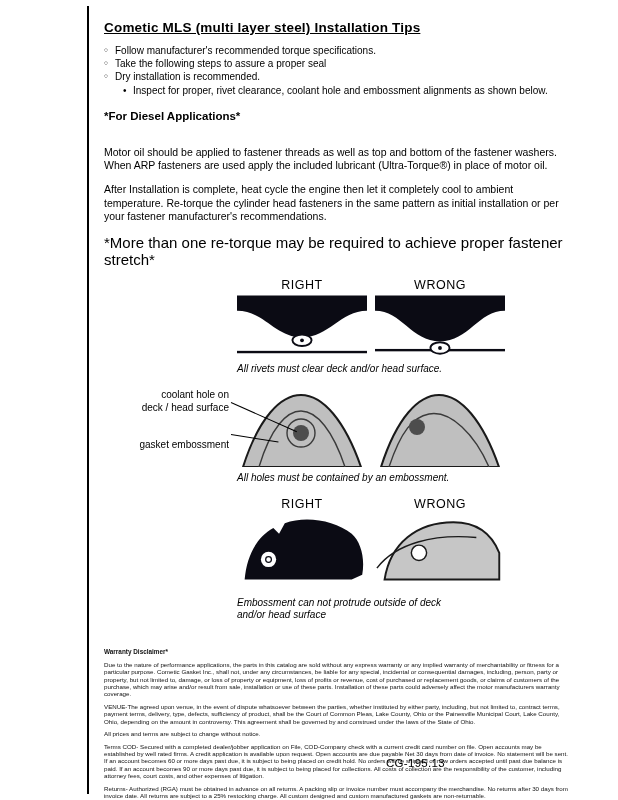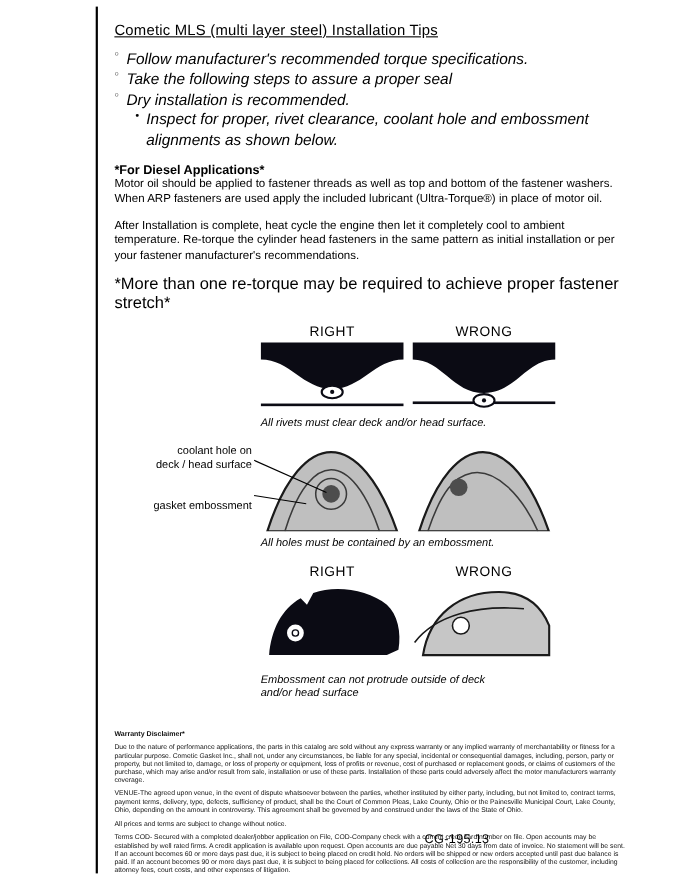--- a/index.html
+++ b/index.html
@@ -11,32 +11,32 @@
     position:relative;
     overflow:hidden;
   }
   .page { position:absolute; inset:0; background:#fff; }
   .left-rule {
     position:absolute; left:87px; top:6px; width:2px; height:788px; background:#000;
   }
   .content { position:absolute; left:104px; top:20px; width:472px; }
 
   .title {
-    font-size:13.5px; font-weight:normal; text-decoration:underline;
+    font-size:13.5px; font-weight:bold; text-decoration:underline;
     margin-bottom:9px; letter-spacing:.2px;
   }
 
-  .tips { font-size:14px; line-height:1.32;font-style:italic; }
+  .tips { font-size:10px; line-height:1.32; }
   .tip { position:relative; padding-left:11px; }
   .tip::before { content:"\25CB"; position:absolute; left:0; top:2px; font-size:6.5px; }
   .subtips { margin-left:18px; }
   .subtip { position:relative; padding-left:11px; }
   .subtip::before { content:"\2022"; position:absolute; left:1px; top:0; font-size:10px; }
 
-  .diesel-heading { font-size:11.5px; font-weight:bold; margin-top:13px; margin-bottom:0; }
+  .diesel-heading { font-size:11.5px; font-weight:bold; margin-top:13px; margin-bottom:24px; }
   .para { font-size:10.5px; line-height:1.3; margin-bottom:10px; width:462px; }
   .note { font-size:15px; margin-top:2px; margin-bottom:10px; }
 
   .diagrams { position:relative; width:268px; margin-left:133px; margin-top:4px; }
   .dg-headers { display:flex; gap:8px; margin-bottom:2px; }
   .dg-header { width:130px; text-align:center; font-size:12.5px; letter-spacing:.5px; }
   .dg-row { display:flex; gap:8px; }
   .dg-img { width:130px; display:block; }
   .caption { font-size:10px; margin:5px 0 12px 0; line-height:1.25;font-style:italic; }
   .caption.tight { margin-bottom:0;margin-top:14px; }

